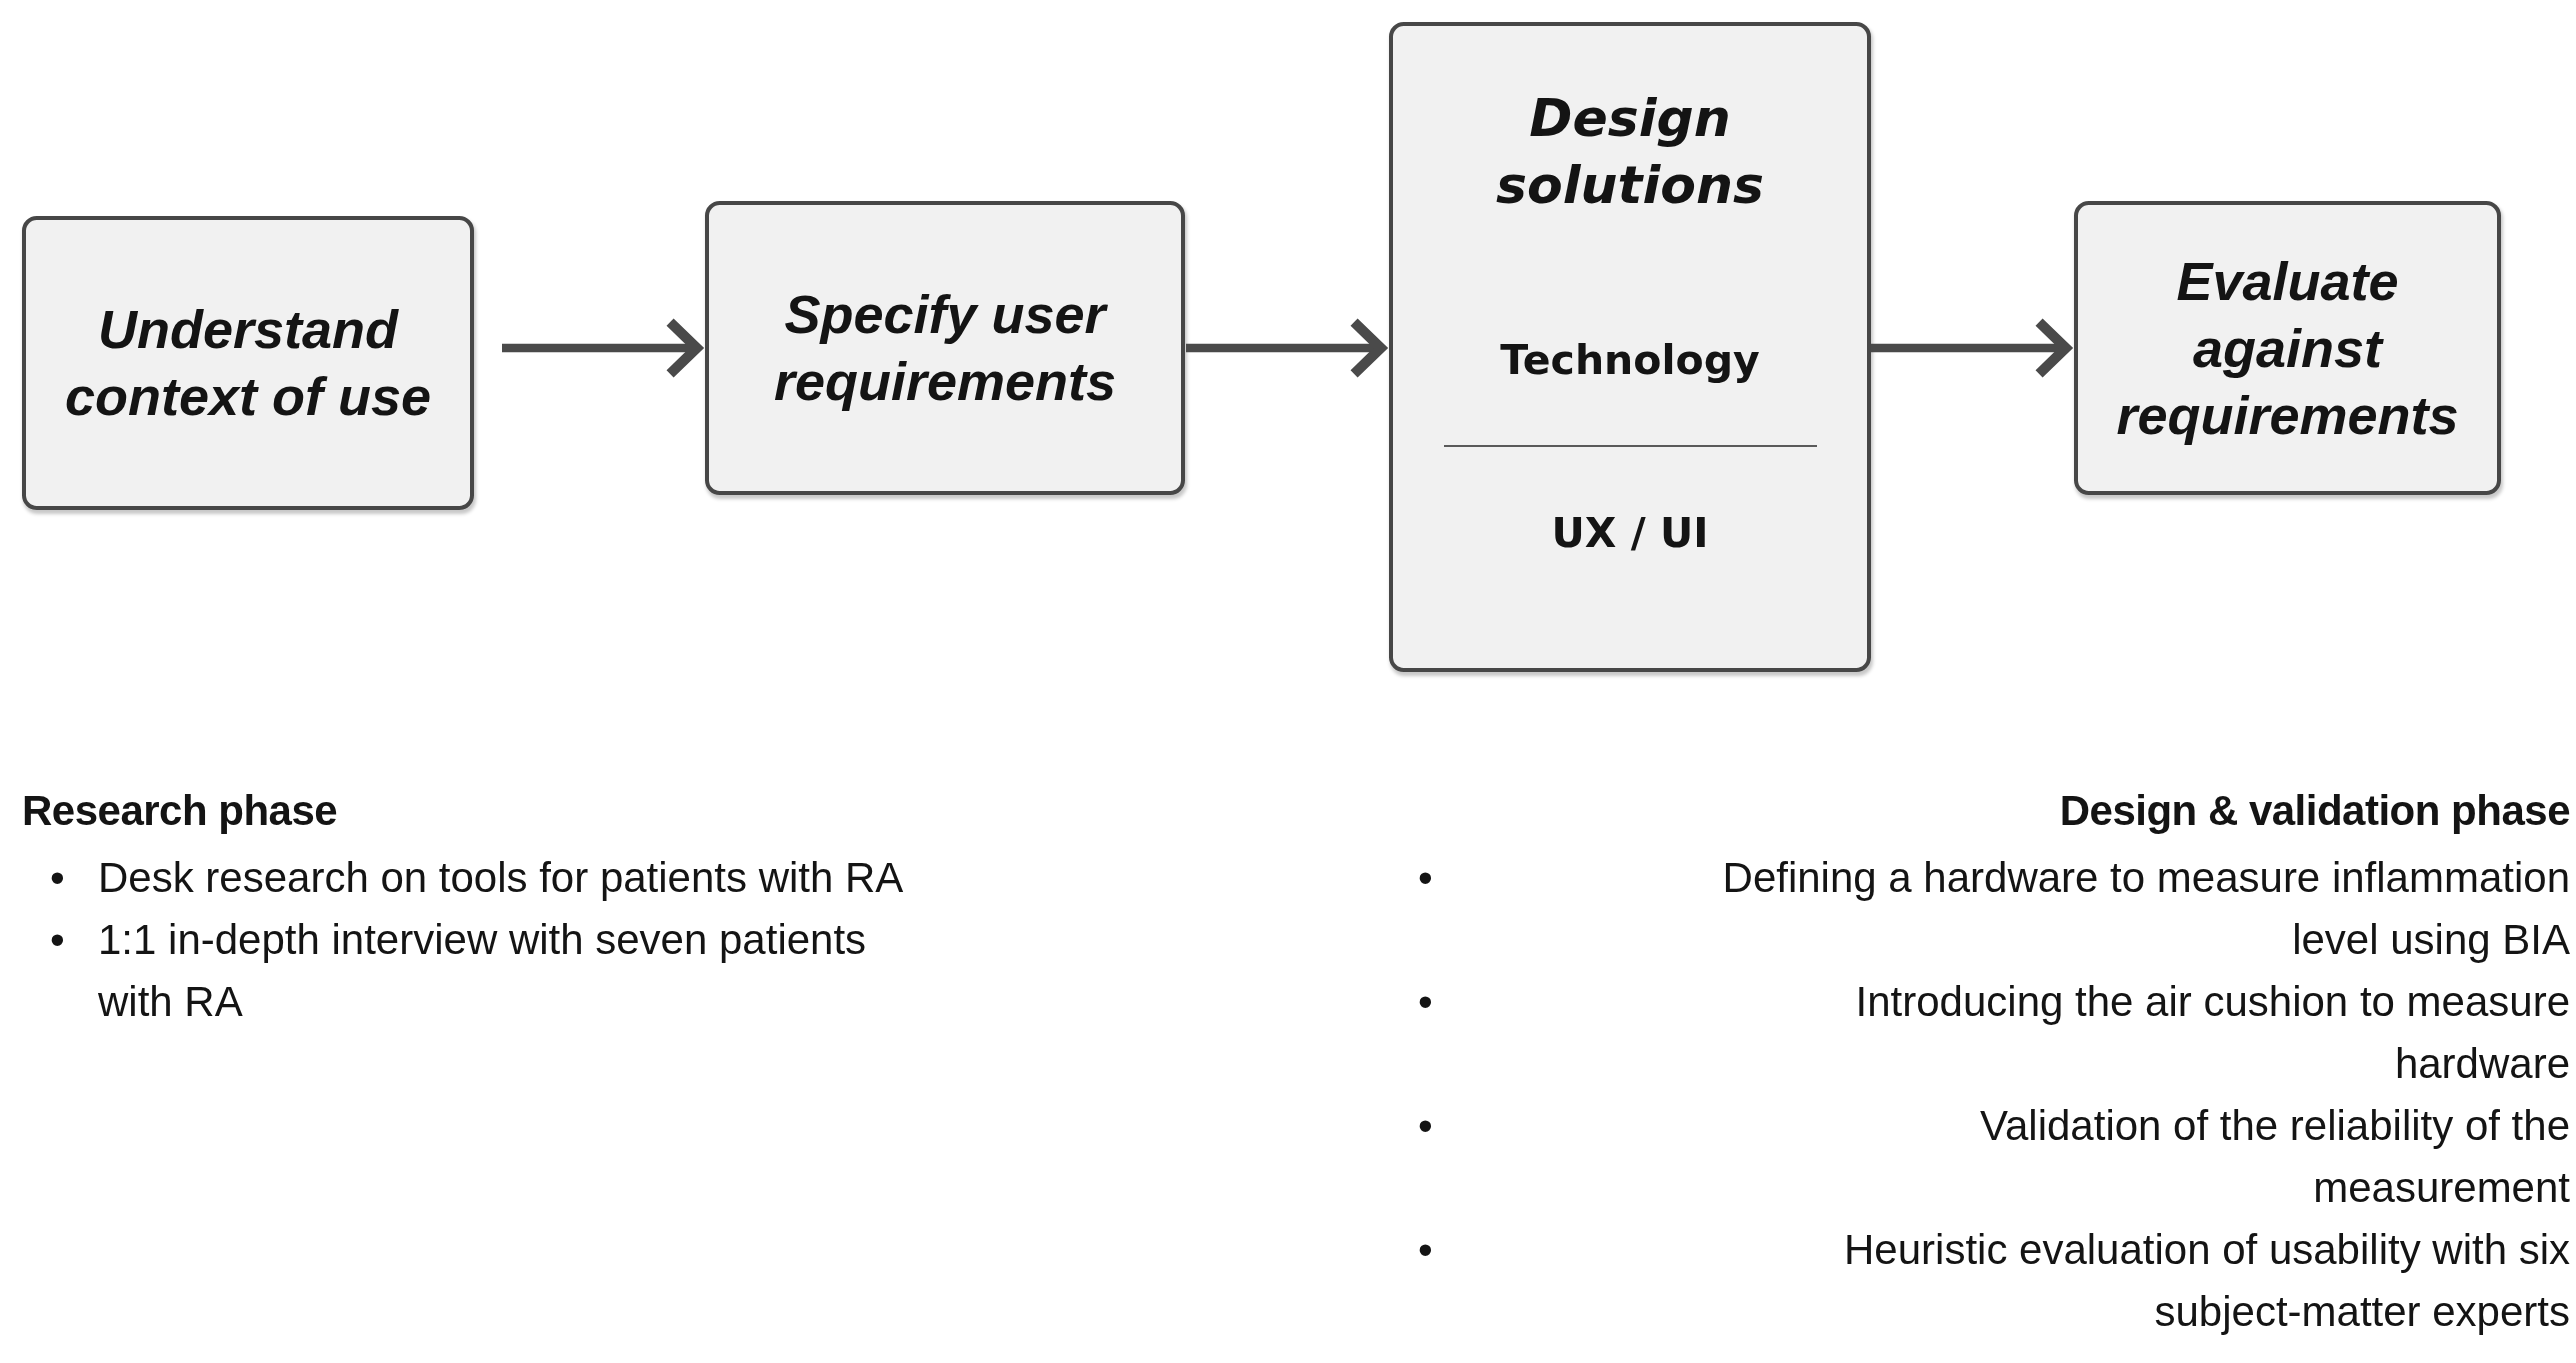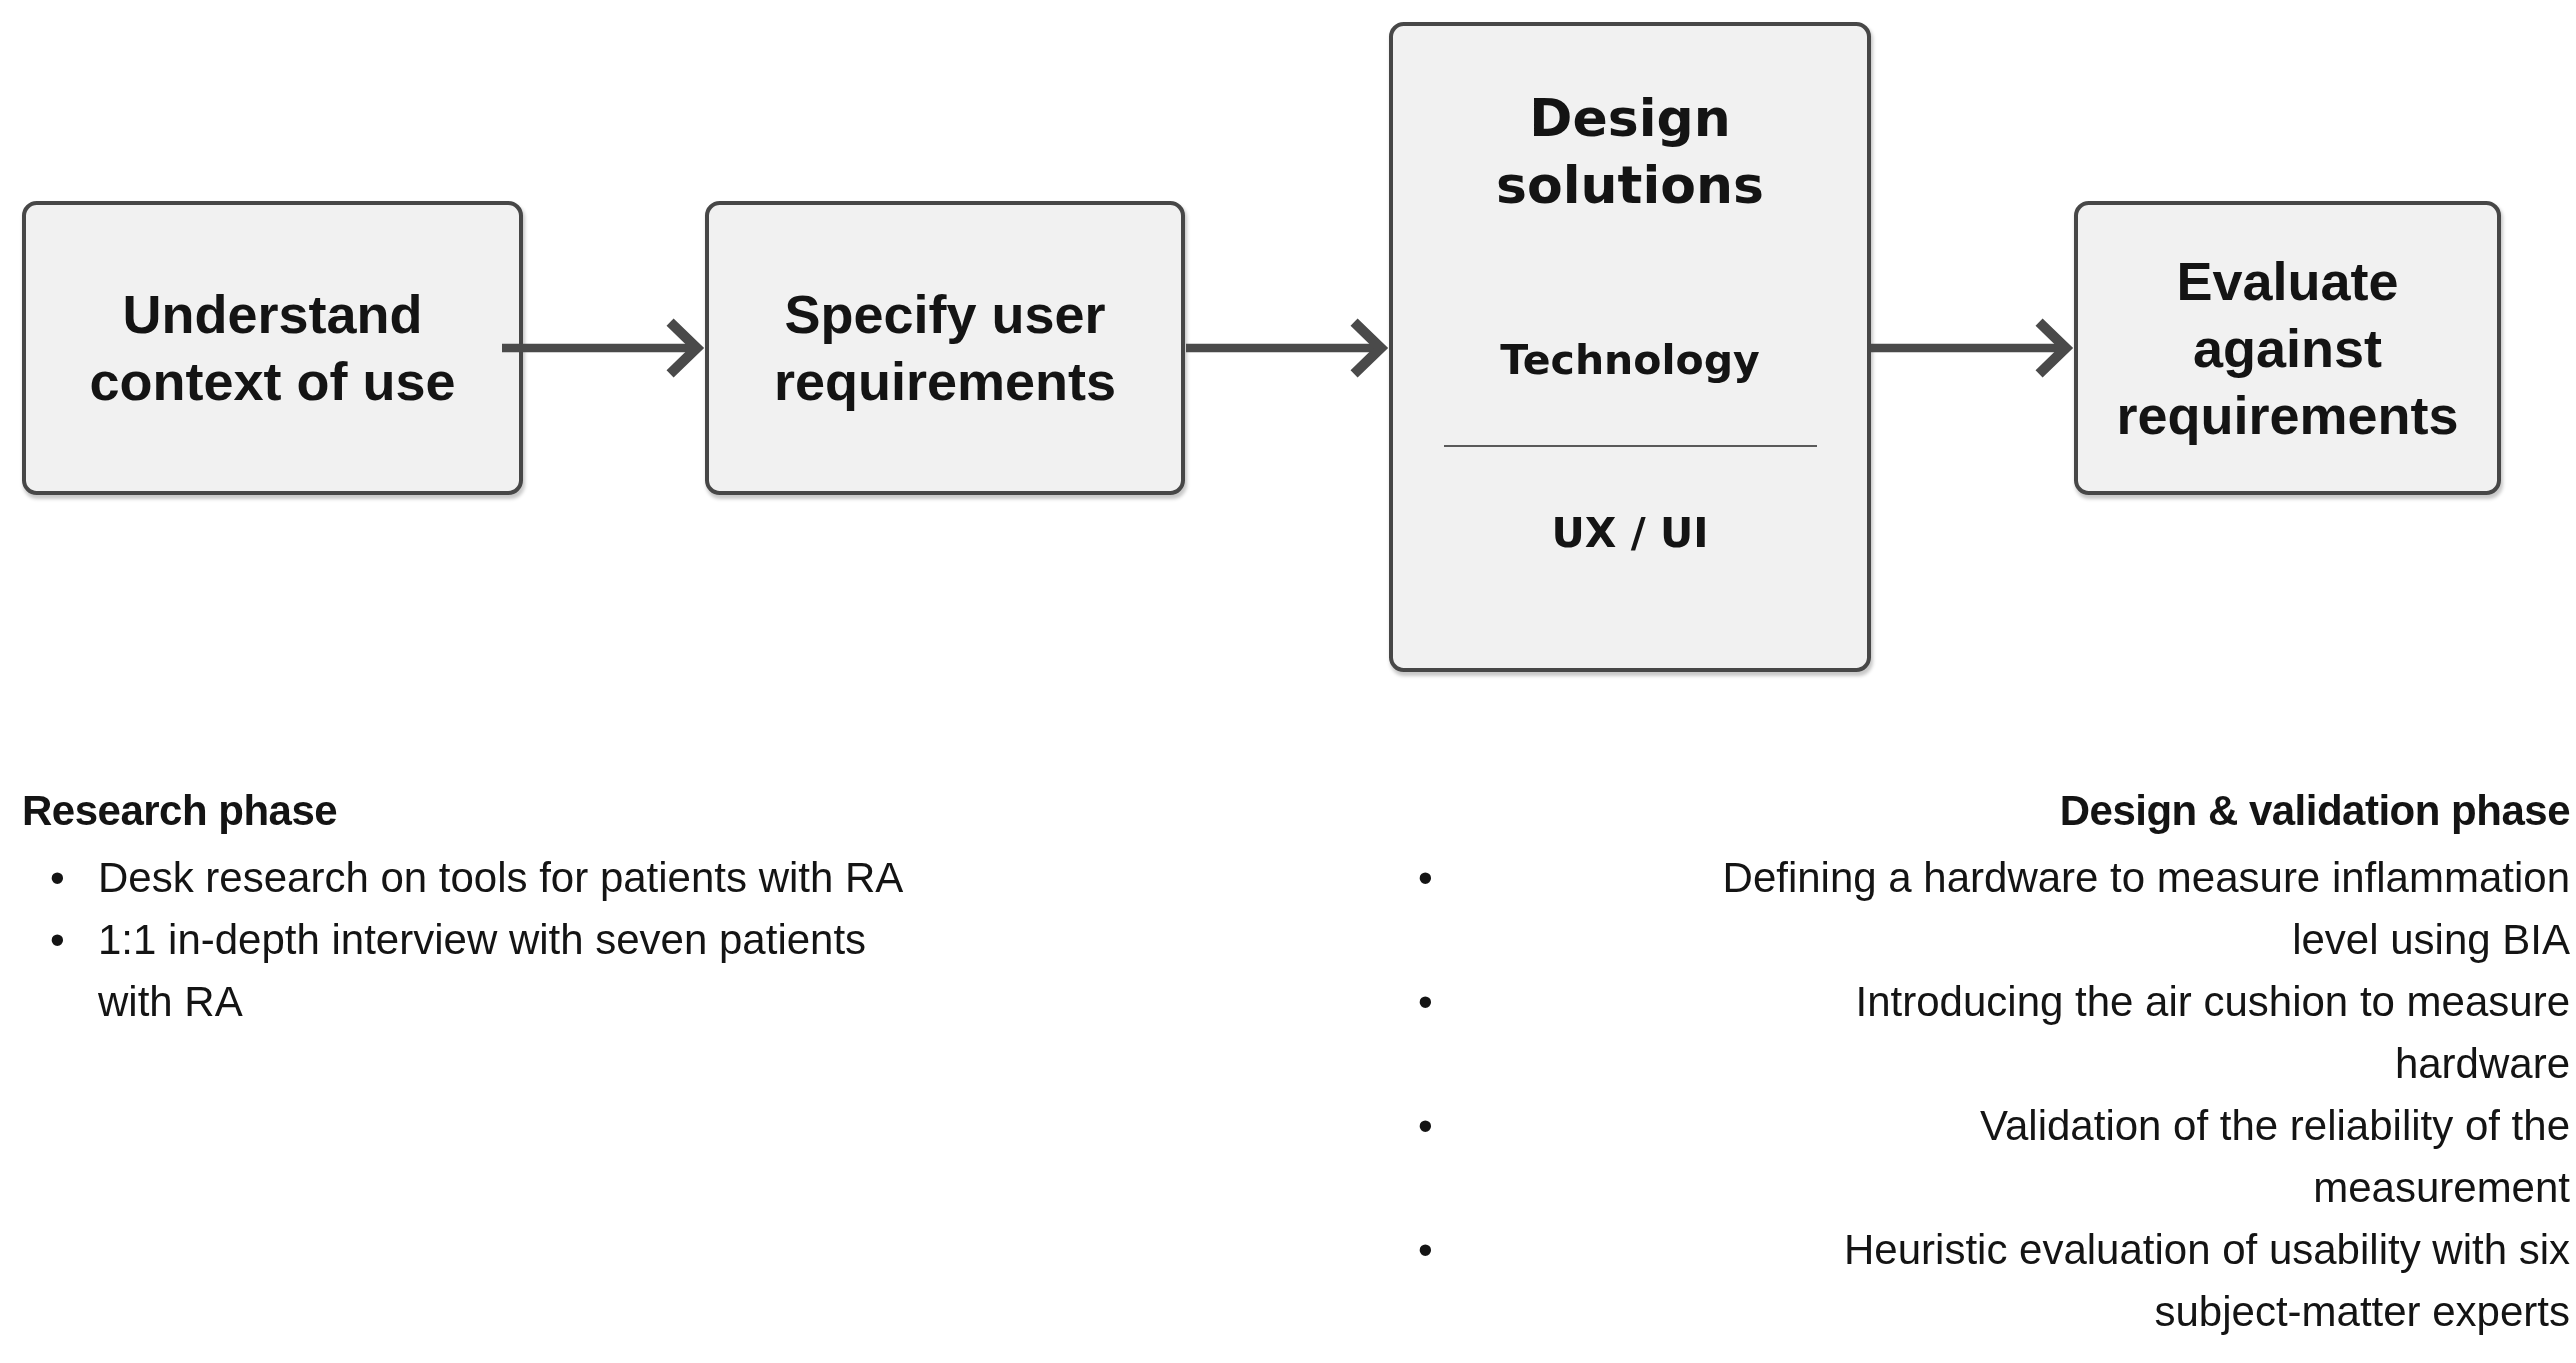--- a/index.html
+++ b/index.html
@@ -32,22 +32,23 @@
     align-items: center;
     justify-content: center;
     text-align: center;
   }
   .box-label {
     font-weight: 700;
     font-size: 54px;
     line-height: 67px;
     white-space: pre-line;
     letter-spacing: 0px;
+    font-style: italic;
   }
-  .box-step1 { left: 22px;  top: 201px; width: 501px; height: 294px; }
+  .box-step1 { left: 22px;  top: 216px; width: 452px; height: 294px; }
   .box-step2 { left: 705px; top: 201px; width: 480px; height: 294px; }
   .box-step4 { left: 2074px; top: 201px; width: 427px; height: 294px; }
 
   .box-step3 {
     left: 1389px; top: 22px; width: 482px; height: 650px;
     justify-content: flex-start;
     padding-top: 59px;
     font-family: "DejaVu Sans", sans-serif;
   }
   .box-step3 .box-label { font-size: 52px; line-height: 67px; }

